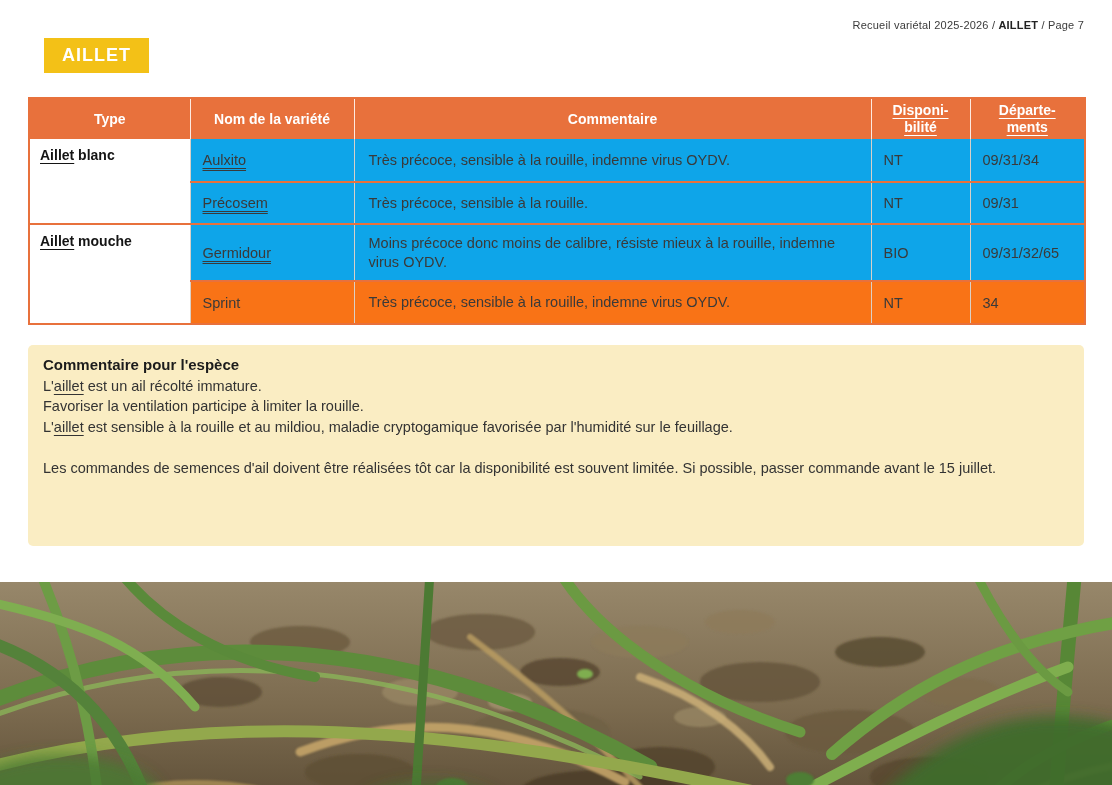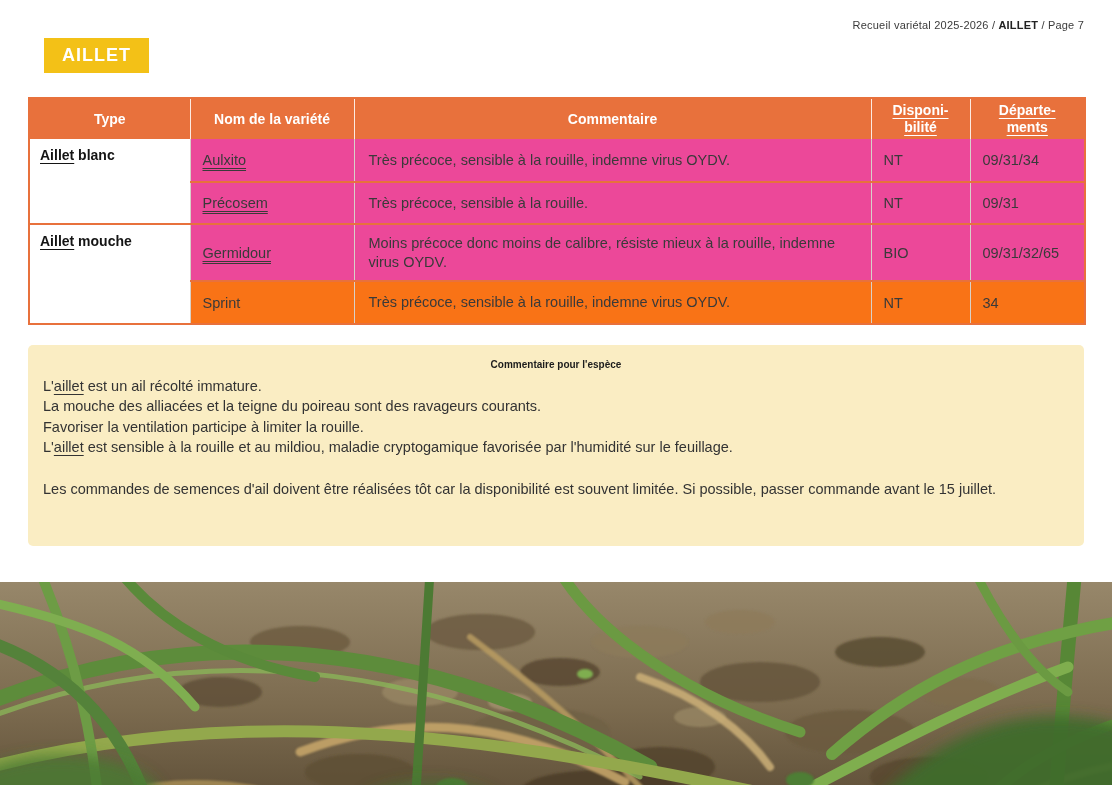--- a/index.html
+++ b/index.html
@@ -42,41 +42,41 @@
     position:absolute; top:97px; left:28px; width:1056px;
     border-collapse:collapse; border:2px solid #E8713C; table-layout:fixed;
   }
   .vtable th {
     background:#E8713C; color:#fff; font-weight:700; font-size:14px;
     padding:3px 4px; line-height:17px; text-align:center;
     border-right:1.5px solid rgba(255,255,255,.85); height:41px;
   }
   .vtable th:last-child { border-right:none; }
   .vtable td {
-    font-size:14.5px; border-left:1px solid #d8d0c8; background:#ec4899;
+    font-size:14.5px; border-left:1px solid #d8d0c8; background:#0ea5e9;
     vertical-align:middle; padding:4px 12px;
   }
   .vtable td.first { border-left:none; }
   .vtable tr.r1 td { height:43px; }
   .vtable tr.r2 td { height:42px; border-top:2px solid #E8713C; }
   .vtable tr.r3 td { height:57px; border-top:2px solid #E8713C; }
   .vtable tr.r4 td { height:43px; border-top:2px solid #E8713C; background:#f97316; }
   .vtable td.type {
     font-weight:700; color:#141414; vertical-align:top; padding:8px 10px; font-size:14px; background:#fff;
   }
   .vtable td.comment { padding:4px 14px; line-height:19px; }
   .vtable td.center { }
 
   
   .comment-box {
     position:absolute; top:345px; left:28px; width:1056px; height:201px;
     background:#FAEDC3; border-radius:5px; padding:10px 15px;
     font-size:14.5px; line-height:20.6px; color:#333;
   }
-  .comment-box .cb-title { font-weight:700; color:#1c1c1c; font-size:10px; margin:0;text-align:center; }
+  .comment-box .cb-title { font-weight:700; color:#1c1c1c; font-size:15px; margin:0; }
   .comment-box p { margin:0; min-height:20.6px; }
 
   
   .photo {
     position:absolute; left:0; top:582px; width:1112px; height:227px; overflow:hidden;
   }
   .photo svg { display:block; }
   .photo-credit {
     position:absolute; left:8px; bottom:6px; font-size:10px;
     color:rgba(255,255,255,.55); letter-spacing:.3px;
@@ -136,21 +136,20 @@
         <td class="comment">Très précoce, sensible à la rouille, indemne virus OYDV.</td>
         <td class="center">NT</td>
         <td class="center">34</td>
       </tr>
     </tbody>
   </table>
 
   <div class="comment-box">
     <p class="cb-title">Commentaire pour l'espèce</p>
     <p><span>L'</span><span class="sq">aillet</span><span> est un ail récolté immature.</span></p>
-    <p><span>La mouche des alliacées et la teigne du poireau sont des ravageurs courants.</span></p>
     <p><span>Favoriser la ventilation participe à limiter la rouille.</span></p>
     <p><span>L'</span><span class="sq">aillet</span><span> est sensible à la rouille et au mildiou, maladie cryptogamique favorisée par l'humidité sur le feuillage.</span></p>
     <p></p>
     <p><span>Les commandes de semences d'ail doivent être réalisées tôt car la disponibilité est souvent limitée. Si possible, passer commande avant le 15 juillet.</span></p>
   </div>
 
   <div class="photo">
     <svg width="1112" height="227" viewBox="0 0 1112 227">
       <defs>
         <linearGradient id="soil" x1="0" y1="0" x2="0" y2="1">

